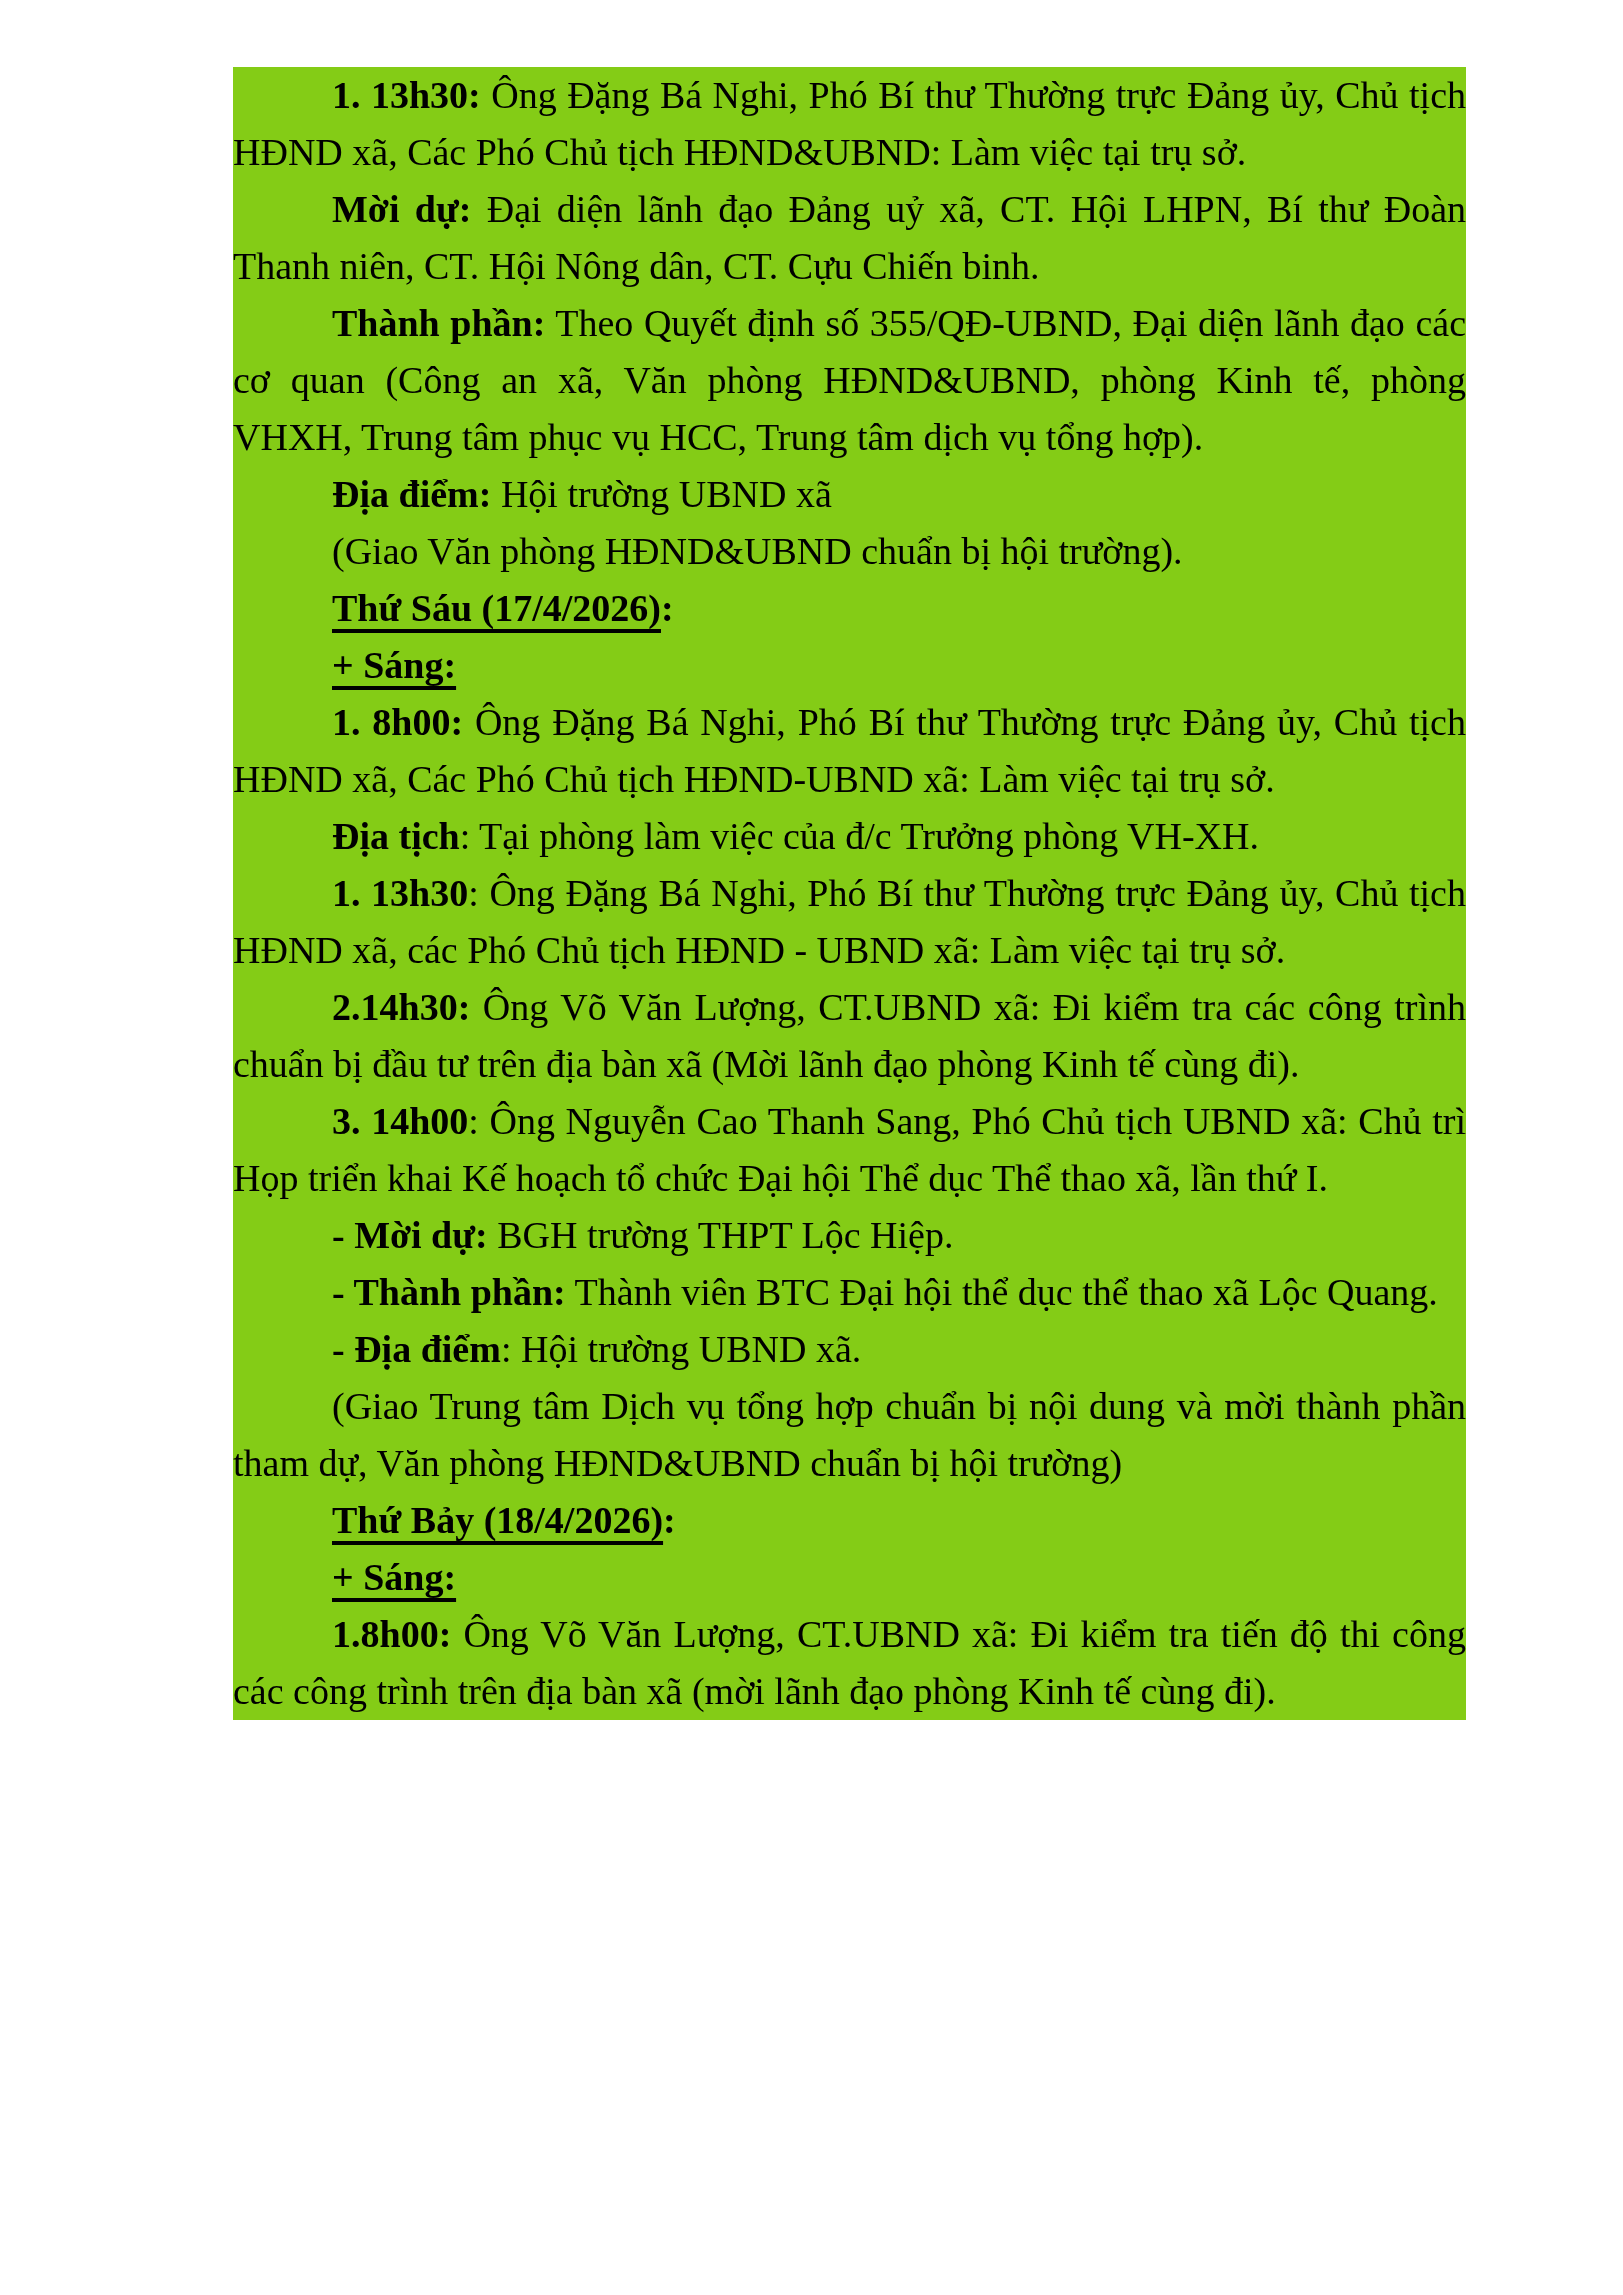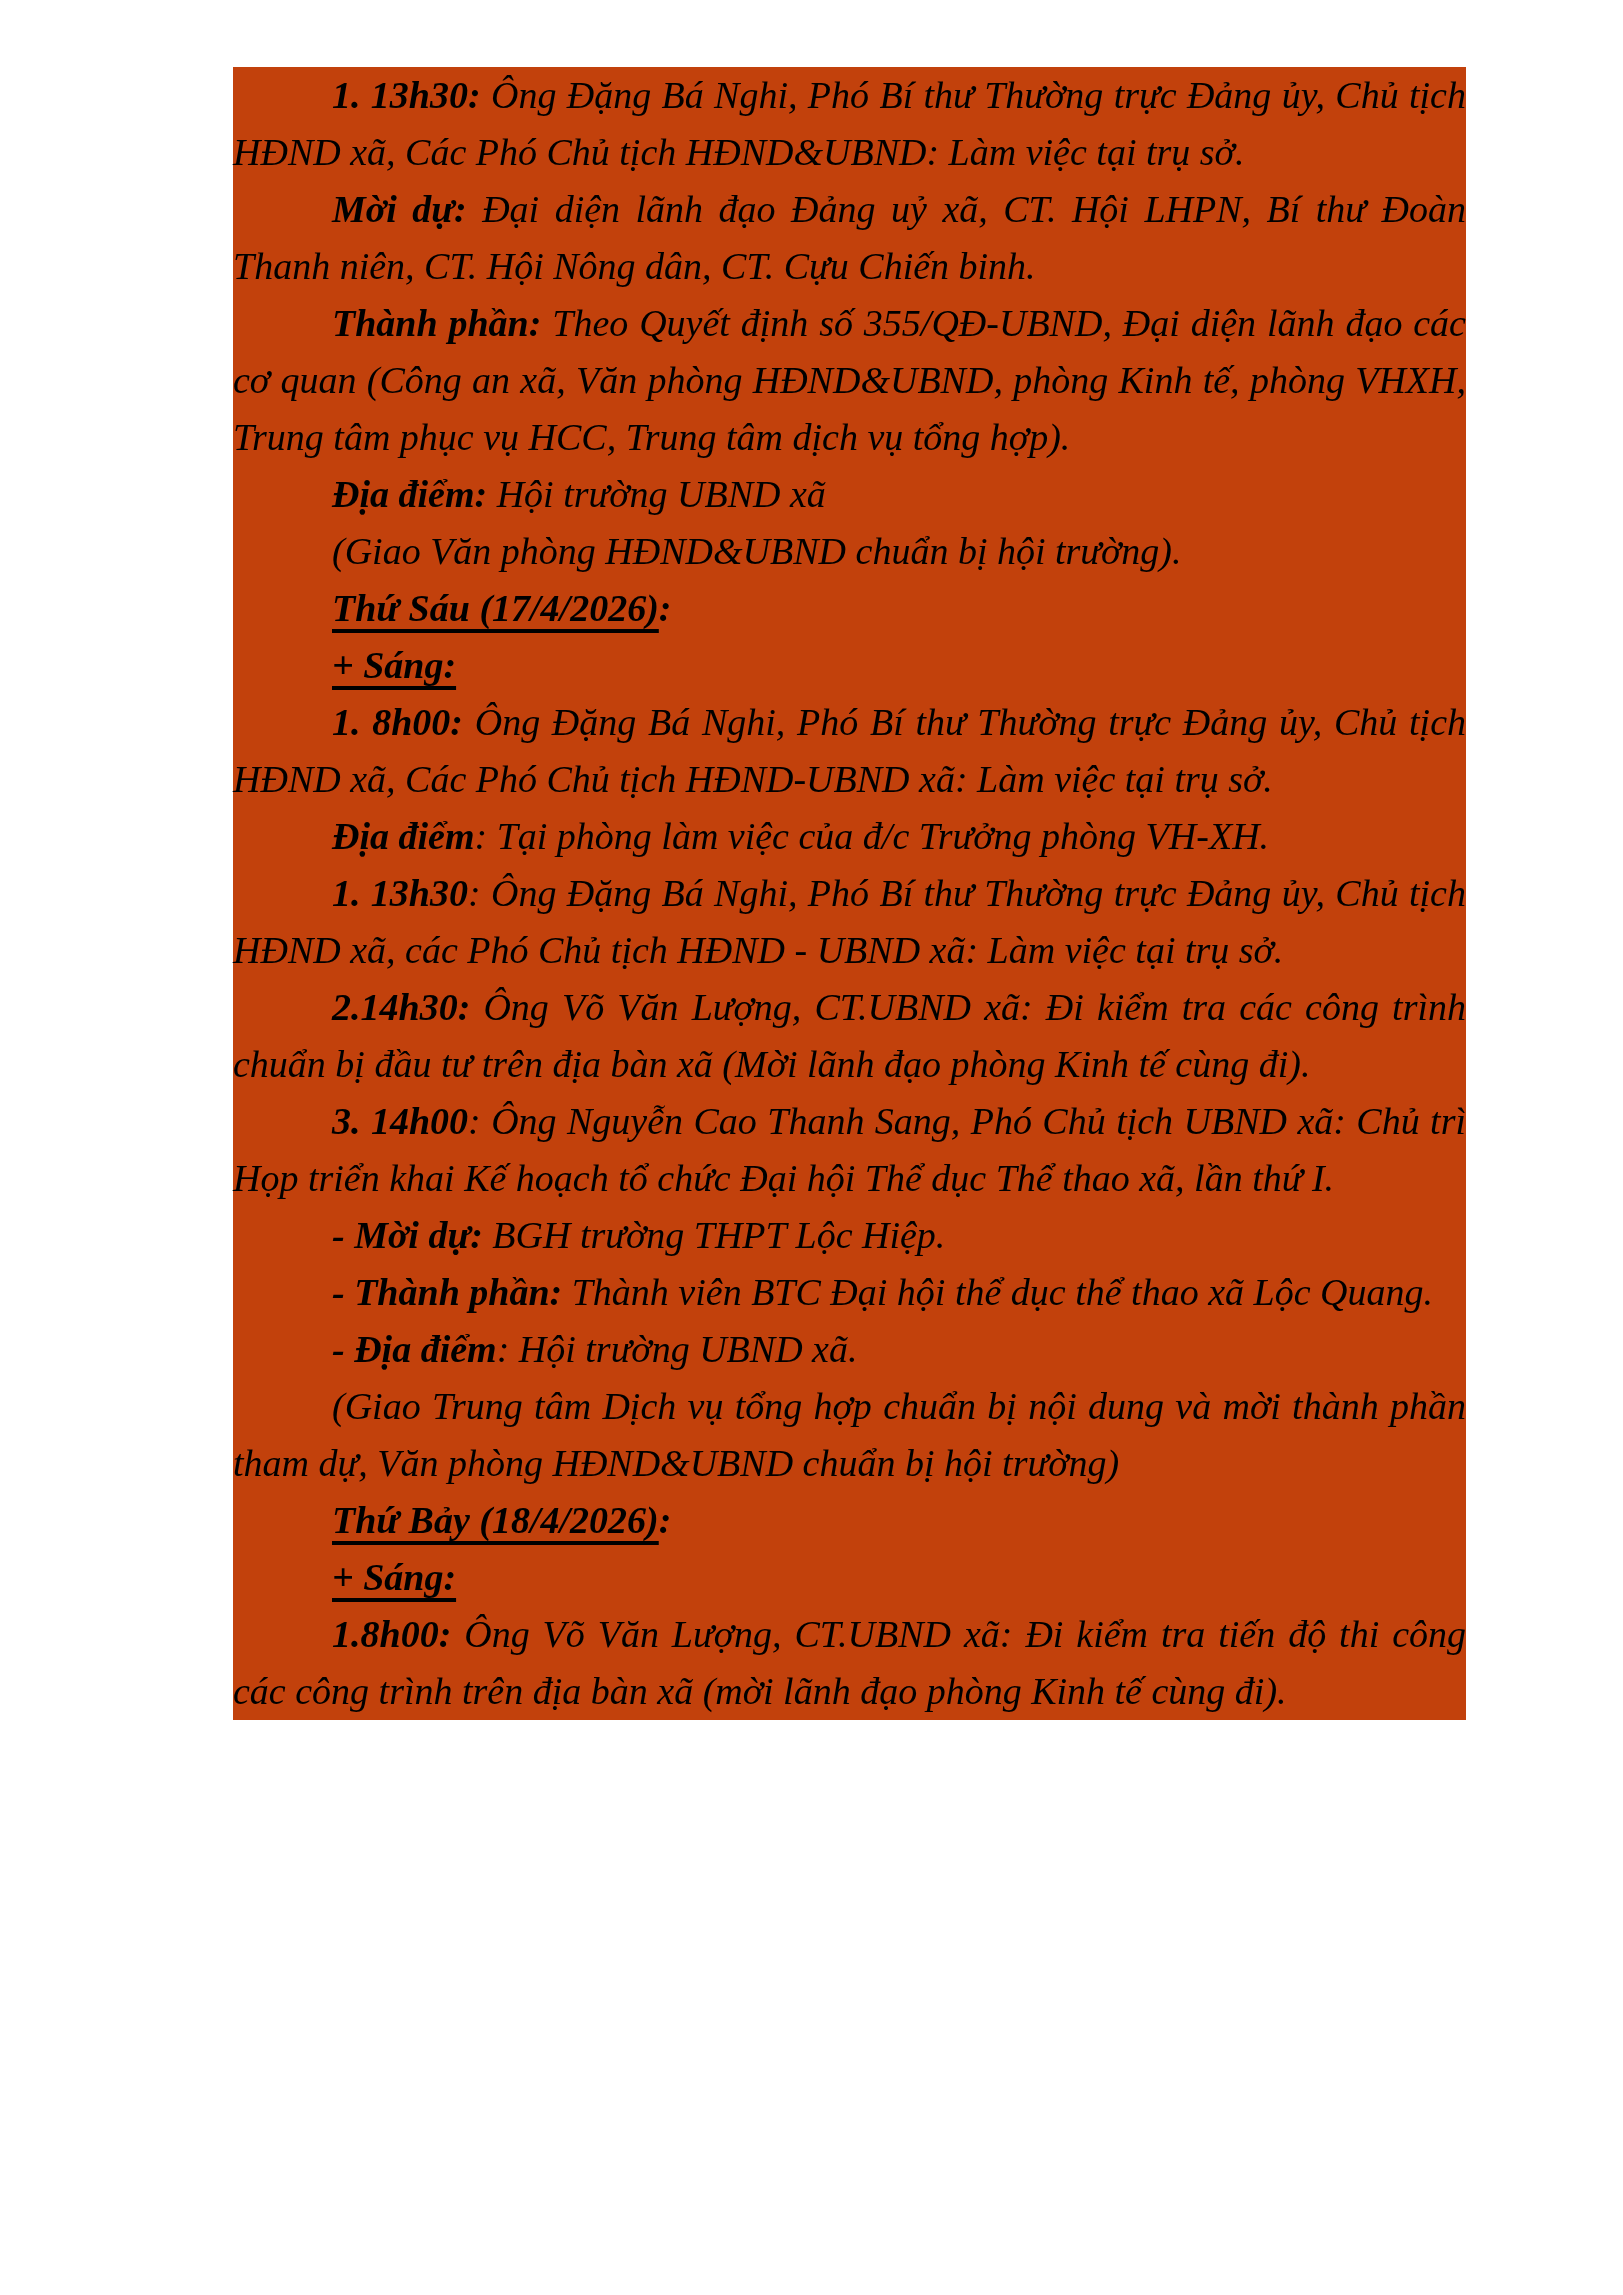--- a/index.html
+++ b/index.html
@@ -33,30 +33,30 @@
   .underline {
     text-decoration: underline;
     text-decoration-thickness: 3.8px;
     text-underline-offset: 8.4px;
   }
 </style>
 </head>
 <body>
 
 <main>
-  <div class="doc" style="background: #c2410c; color: rgb(0, 0, 0); font-style: italic;">
+  <div class="doc" style="background: #84cc16; color: rgb(0, 0, 0);">
       <p class="para"><span class="bold">1. 13h30:</span><span> Ông Đặng Bá Nghi, Phó Bí thư Thường trực Đảng ủy, Chủ tịch HĐND xã, Các Phó Chủ tịch HĐND&amp;UBND: Làm việc tại trụ sở.</span></p>
       <p class="para"><span class="bold">Mời dự:</span><span> Đại diện lãnh đạo Đảng uỷ xã, CT. Hội LHPN, Bí thư Đoàn Thanh niên, CT. Hội Nông dân, CT. Cựu Chiến binh.</span></p>
       <p class="para"><span class="bold">Thành phần:</span><span> Theo Quyết định số 355/QĐ-UBND, Đại diện lãnh đạo các cơ quan (Công an xã, Văn phòng HĐND&amp;UBND, phòng Kinh tế, phòng VHXH, Trung tâm phục vụ HCC, Trung tâm dịch vụ tổng hợp).</span></p>
       <p class="para"><span class="bold">Địa điểm:</span><span> Hội trường UBND xã</span></p>
       <p class="para"><span>(Giao Văn phòng HĐND&amp;UBND chuẩn bị hội trường).</span></p>
       <p class="para"><span class="bold underline">Thứ Sáu (17/4/2026)</span><span class="bold">:</span></p>
       <p class="para"><span class="bold underline">+ Sáng:</span></p>
       <p class="para"><span class="bold">1. 8h00:</span><span> Ông Đặng Bá Nghi, Phó Bí thư Thường trực Đảng ủy, Chủ tịch HĐND xã, Các Phó Chủ tịch HĐND-UBND xã: Làm việc tại trụ sở.</span></p>
-      <p class="para"><span class="bold">Địa điểm</span><span>: Tại phòng làm việc của đ/c Trưởng phòng VH-XH.</span></p>
+      <p class="para"><span class="bold">Địa tịch</span><span>: Tại phòng làm việc của đ/c Trưởng phòng VH-XH.</span></p>
       <p class="para"><span class="bold">1. 13h30</span><span>: Ông Đặng Bá Nghi, Phó Bí thư Thường trực Đảng ủy, Chủ tịch HĐND xã, các Phó Chủ tịch HĐND - UBND xã: Làm việc tại trụ sở.</span></p>
       <p class="para"><span class="bold">2.14h30:</span><span> Ông Võ Văn Lượng, CT.UBND xã: Đi kiểm tra các công trình chuẩn bị đầu tư trên địa bàn xã (Mời lãnh đạo phòng Kinh tế cùng đi).</span></p>
       <p class="para"><span class="bold">3. 14h00</span><span>: Ông Nguyễn Cao Thanh Sang, Phó Chủ tịch UBND xã: Chủ trì Họp triển khai Kế hoạch tổ chức Đại hội Thể dục Thể thao xã, lần thứ I.</span></p>
       <p class="para"><span class="bold">- Mời dự:</span><span> BGH trường THPT Lộc Hiệp.</span></p>
       <p class="para"><span class="bold">- Thành phần:</span><span> Thành viên BTC Đại hội thể dục thể thao xã Lộc Quang.</span></p>
       <p class="para"><span class="bold">- Địa điểm</span><span>: Hội trường UBND xã.</span></p>
       <p class="para"><span>(Giao Trung tâm Dịch vụ tổng hợp chuẩn bị nội dung và mời thành phần tham dự, Văn phòng HĐND&amp;UBND chuẩn bị hội trường)</span></p>
       <p class="para"><span class="bold underline">Thứ Bảy (18/4/2026)</span><span class="bold">:</span></p>
       <p class="para"><span class="bold underline">+ Sáng:</span></p>
       <p class="para"><span class="bold">1.8h00:</span><span> Ông Võ Văn Lượng, CT.UBND xã: Đi kiểm tra tiến độ thi công các công trình trên địa bàn xã (mời lãnh đạo phòng Kinh tế cùng đi).</span></p>

